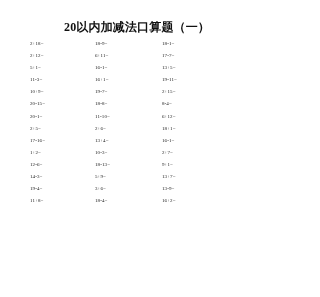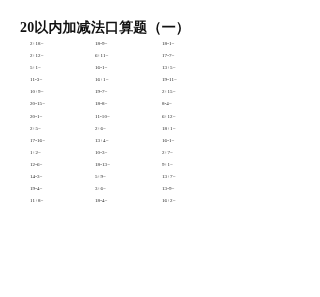--- a/index.html
+++ b/index.html
@@ -20,22 +20,22 @@
     width: 210px;
     height: 297px;
     background: #ffffff;
     box-sizing: border-box;
   }
   .worksheet-title {
     position: absolute;
     top: 19px;
     left: 0;
     width: 210px;
-    text-align: center;
-    font-size: 14px;
+    text-align: right;
+    font-size: 12px;
     font-weight: bold;
     letter-spacing: 0.15px;
     font-family: "Liberation Serif", "DejaVu Serif", serif;
     color: #111111;
     white-space: nowrap;
   }
   .problem-grid {
     position: absolute;
     top: 38px;
     left: 0;

